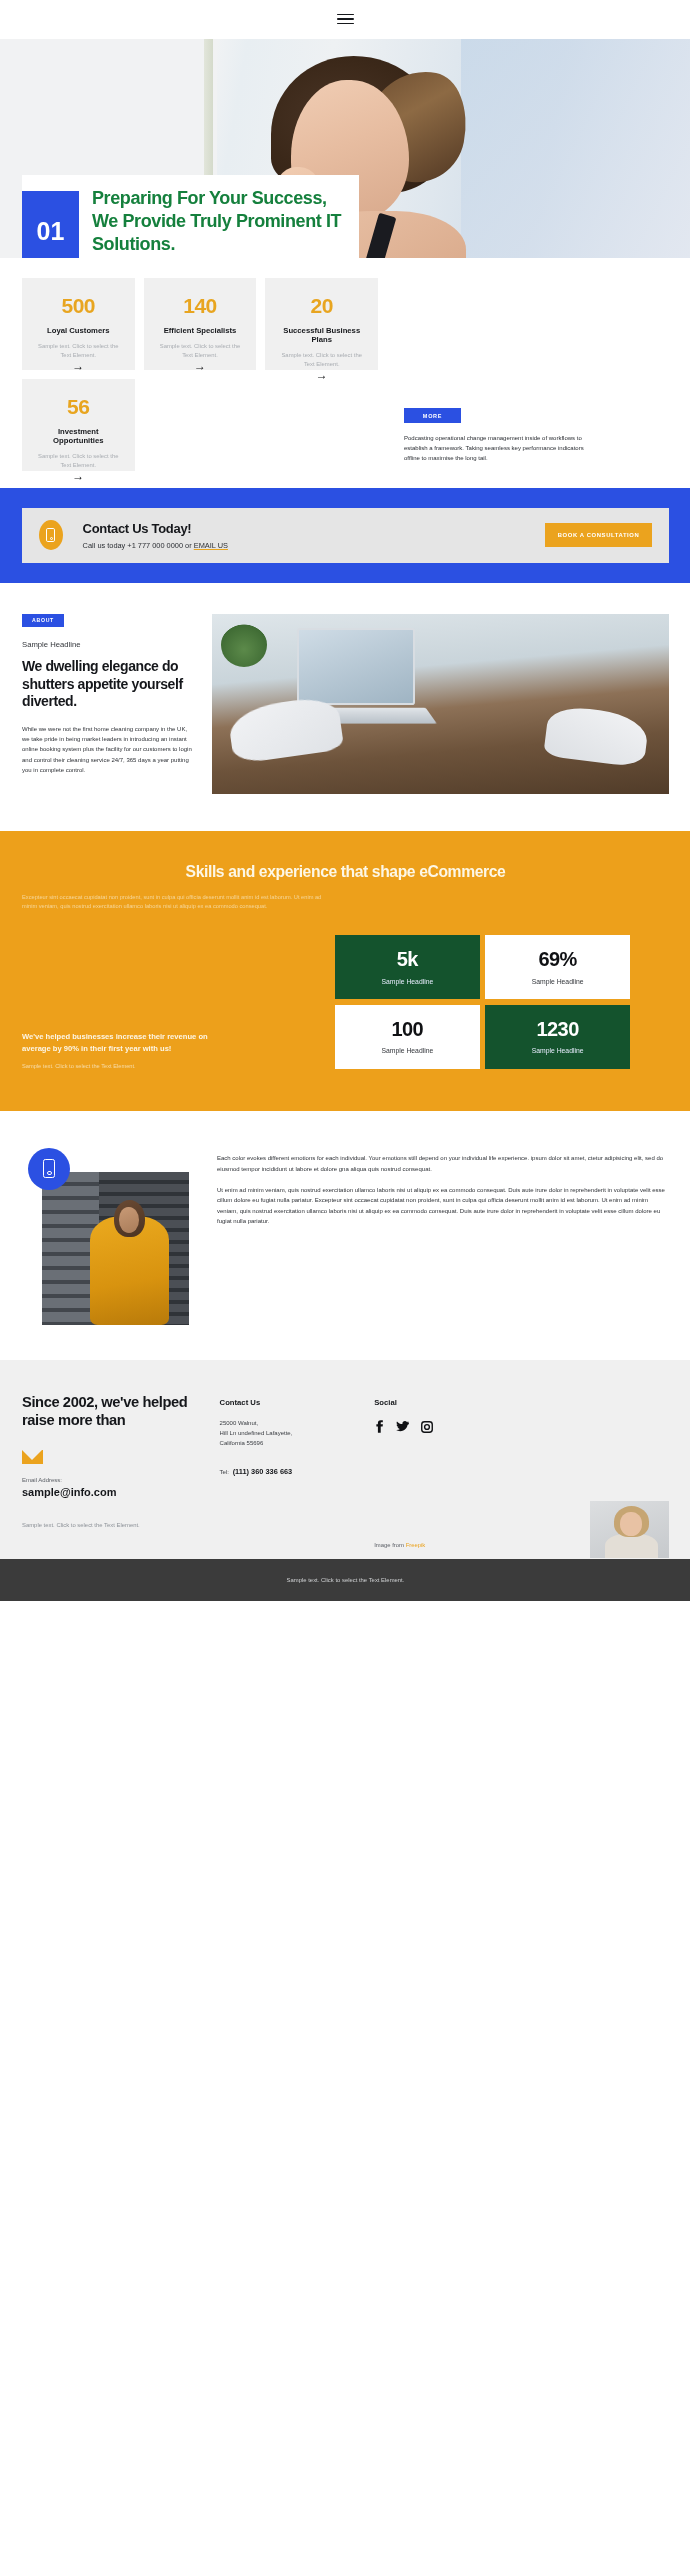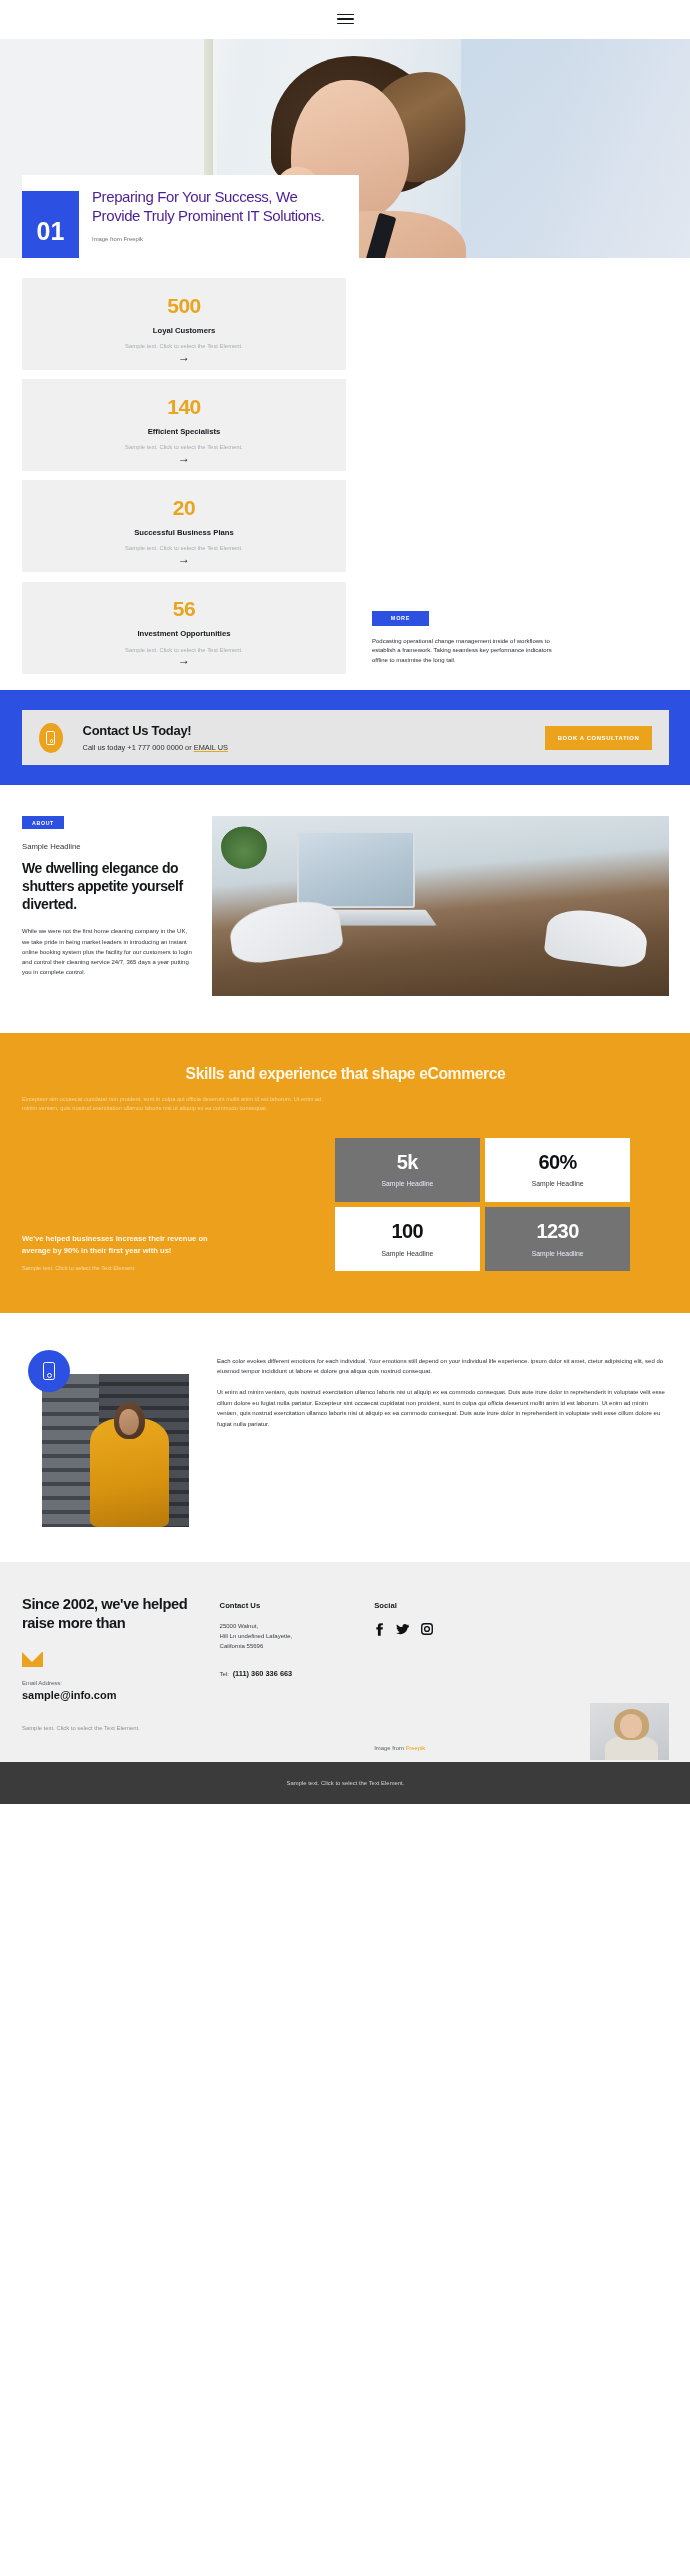--- a/index.html
+++ b/index.html
@@ -78,27 +78,27 @@
     width: 337px; height: 83px;
     background: #ffffff; display: flex;
   }
   .hero-badge {
     position:absolute; left:22px; top:152px; width:57px; height:81px; background:#2b50e2;
     display:flex; align-items:center; justify-content:center;
     color:#fff; font-size:25px; font-weight:700; z-index:3;
   }
   .hero-text { padding: 12px 13px 0 70px; }
   .hero-text h1 {
-    font-size: 15px; line-height: 1.28; font-weight: 400; letter-spacing: -0.4px; color:#4c1d95;
+    font-size: 18px; line-height: 1.28; font-weight: 700; letter-spacing: -0.4px; color:#15803d;
   }
   .hero-credit { margin-top: 11px; font-size: 5.9px; color: #6d7278; }
 
   
   .stats-wrap { padding: 20px 22px 16.6px 22px; display: flex; gap: 0; }
-  .stats-grid { width: 324px; display: grid; grid-template-columns: 1fr; gap: 9.2px; }
+  .stats-grid { width: 356px; display: grid; grid-template-columns: 1fr 1fr 1fr; gap: 9.2px; }
   .stat-card {
     background: #f0f0f0; padding: 16.6px 13px 14.7px; text-align: center;
     height: 92px; display:flex; flex-direction:column; align-items:center;
   }
   .stat-num { font-size: 21px; font-weight: 700; color: #e8a520; line-height: 1; letter-spacing:-0.5px; }
   .stat-label { margin-top: 10px; font-size: 7.7px; font-weight: 700; color: #16181c; }
   .stat-desc { margin-top: 7.4px; font-size: 5.9px; line-height: 1.5; color: #a9adb2; max-width: 120px; }
   .stat-arrow { margin-top: auto; font-size: 12px; color:#101114; line-height:1; }
 
   .stats-side { flex:1; padding-left: 26px; display:flex; flex-direction:column; justify-content:flex-end; padding-bottom: 7.4px; }
@@ -157,21 +157,21 @@
   
   .skills { background:#eda01b; padding: 31px 22px 42px; }
   .skills h2 { font-size: 15.7px; line-height:1.28; font-weight:800; letter-spacing:-0.4px; color:#fdf7e6;text-align:center; }
   .skills-p { margin-top: 11px; font-size: 5.7px; line-height:1.6; color:#f6d79a; max-width: 304px; }
   .skills-row { margin-top: 24px; display:flex; align-items:flex-end; }
   .skills-left { width: 313px; margin-top: 29px; }
   .skills-claim { font-size: 7.6px; font-weight:700; line-height:1.55; color:#fdf6e6; max-width: 207px; }
   .skills-note { margin-top: 8.3px; font-size: 5.7px; color:#f7dca8; }
   .tiles { width: 295px; display:grid; grid-template-columns: 1fr 1fr; gap: 5.5px; }
   .tile { height: 64px; display:flex; flex-direction:column; align-items:center; justify-content:center; }
-  .tile.blue { background:#737373; color:#fff; }
+  .tile.blue { background:#14532d; color:#fff; }
   .tile.white { background:#fff; color:#101114; }
   .tile-num { font-size: 20px; font-weight:800; letter-spacing:-0.6px; line-height:1; }
   .tile-label { margin-top: 8.3px; font-size: 6.8px; }
   .tile.blue .tile-label { color:#e7ecfd; }
   .tile.white .tile-label { color:#33363b; }
 
   
   .feature { display:flex; padding: 37px 22px 35px; gap: 20px; position:relative; }
   .feature-left { width: 175px; position:relative; padding-top: 24px; }
   .circle-badge {
@@ -334,21 +334,21 @@
       <div class="skills-left">
         <div class="skills-claim">We've helped businesses increase their revenue on average by 90% in their first year with us!</div>
         <div class="skills-note">Sample text. Click to select the Text Element.</div>
       </div>
       <div class="tiles">
         <div class="tile blue">
           <div class="tile-num">5k</div>
           <div class="tile-label">Sample Headline</div>
         </div>
         <div class="tile white">
-          <div class="tile-num">60%</div>
+          <div class="tile-num">69%</div>
           <div class="tile-label">Sample Headline</div>
         </div>
         <div class="tile white">
           <div class="tile-num">100</div>
           <div class="tile-label">Sample Headline</div>
         </div>
         <div class="tile blue">
           <div class="tile-num">1230</div>
           <div class="tile-label">Sample Headline</div>
         </div>

